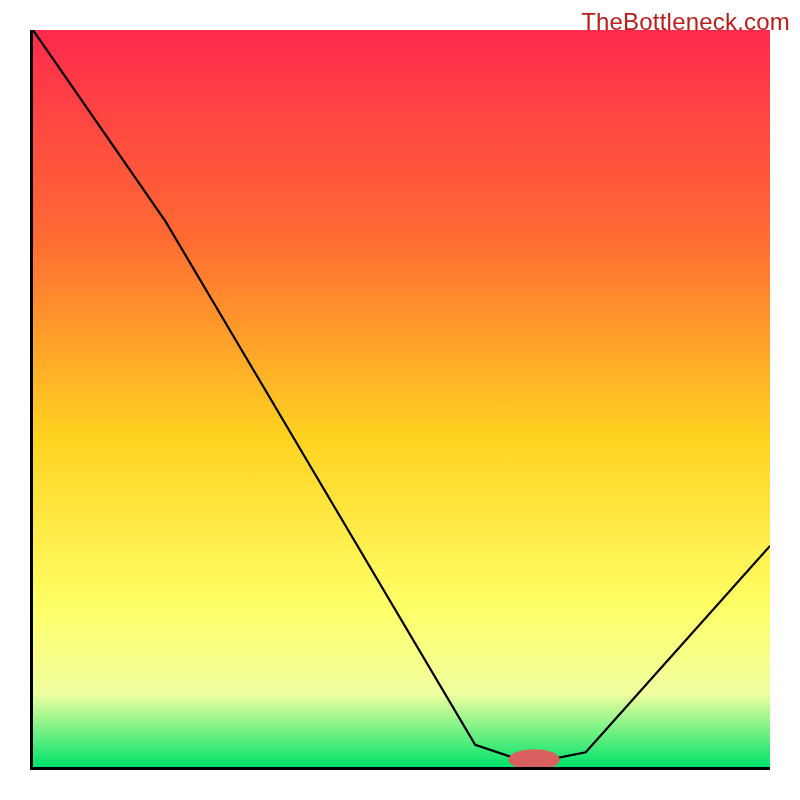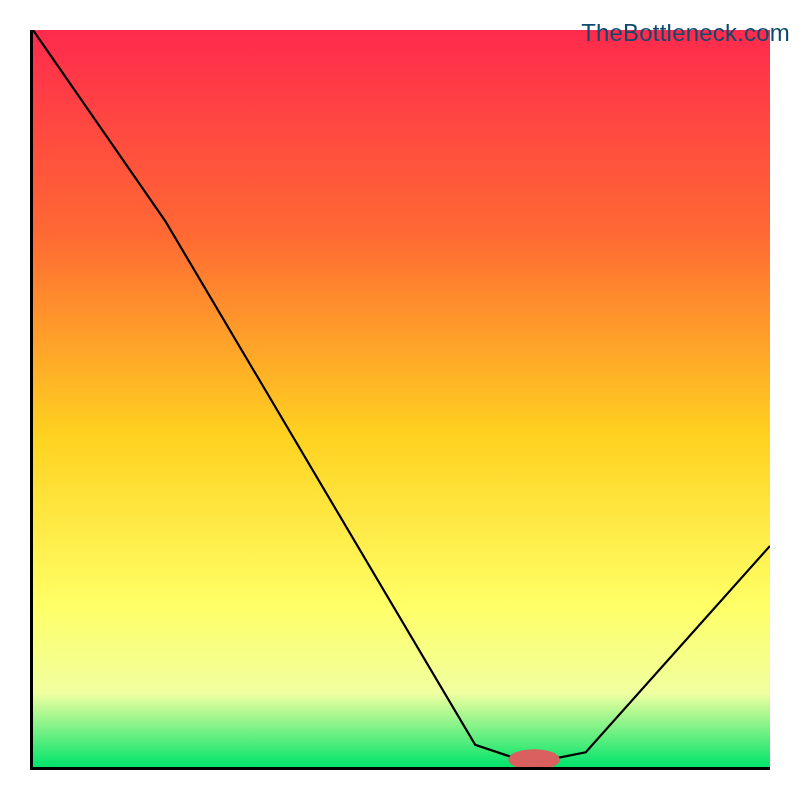--- a/index.html
+++ b/index.html
@@ -6,25 +6,25 @@
     margin: 0;
     padding: 0;
     width: 800px;
     height: 800px;
     background: #ffffff;
     font-family: Arial, Helvetica, sans-serif;
     overflow: hidden;
   }
   .watermark {
     position: absolute;
-    top: 19px;
+    top: 8px;
     right: 10px;
     font-size: 24px;
     font-weight: 500;
-    color: #0c4a6e;
+    color: #b91c1c;
     z-index: 10;
     letter-spacing: 0.2px;
   }
   .chart-area {
     position: absolute;
     top: 30px;
     left: 30px;
     width: 740px;
     height: 740px;
     border-left: 3px solid #000;

